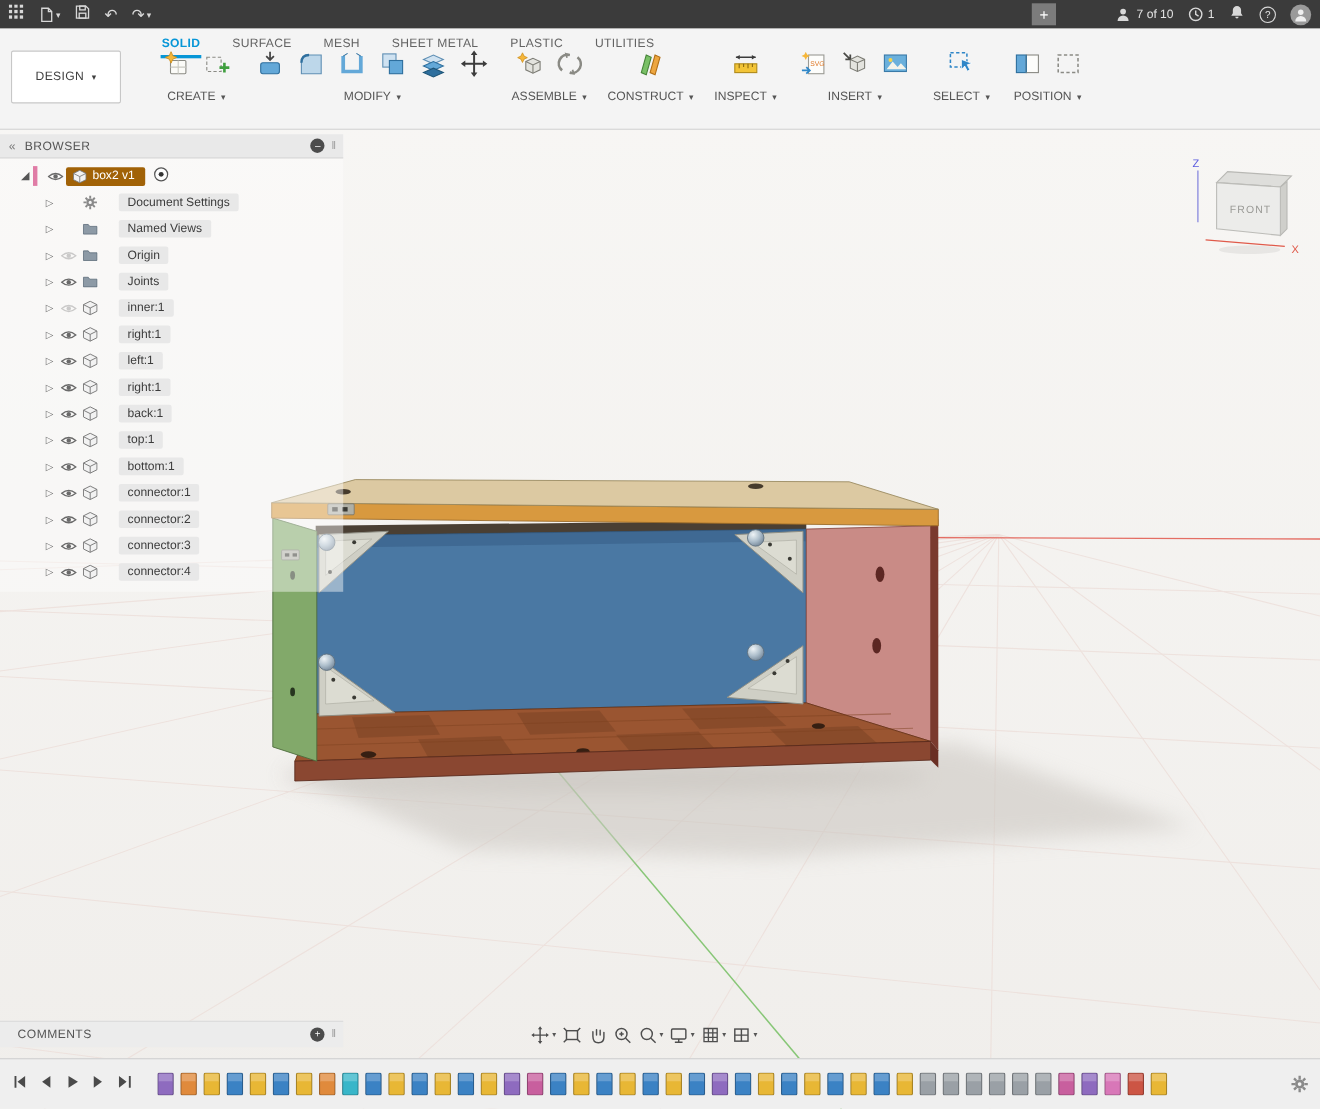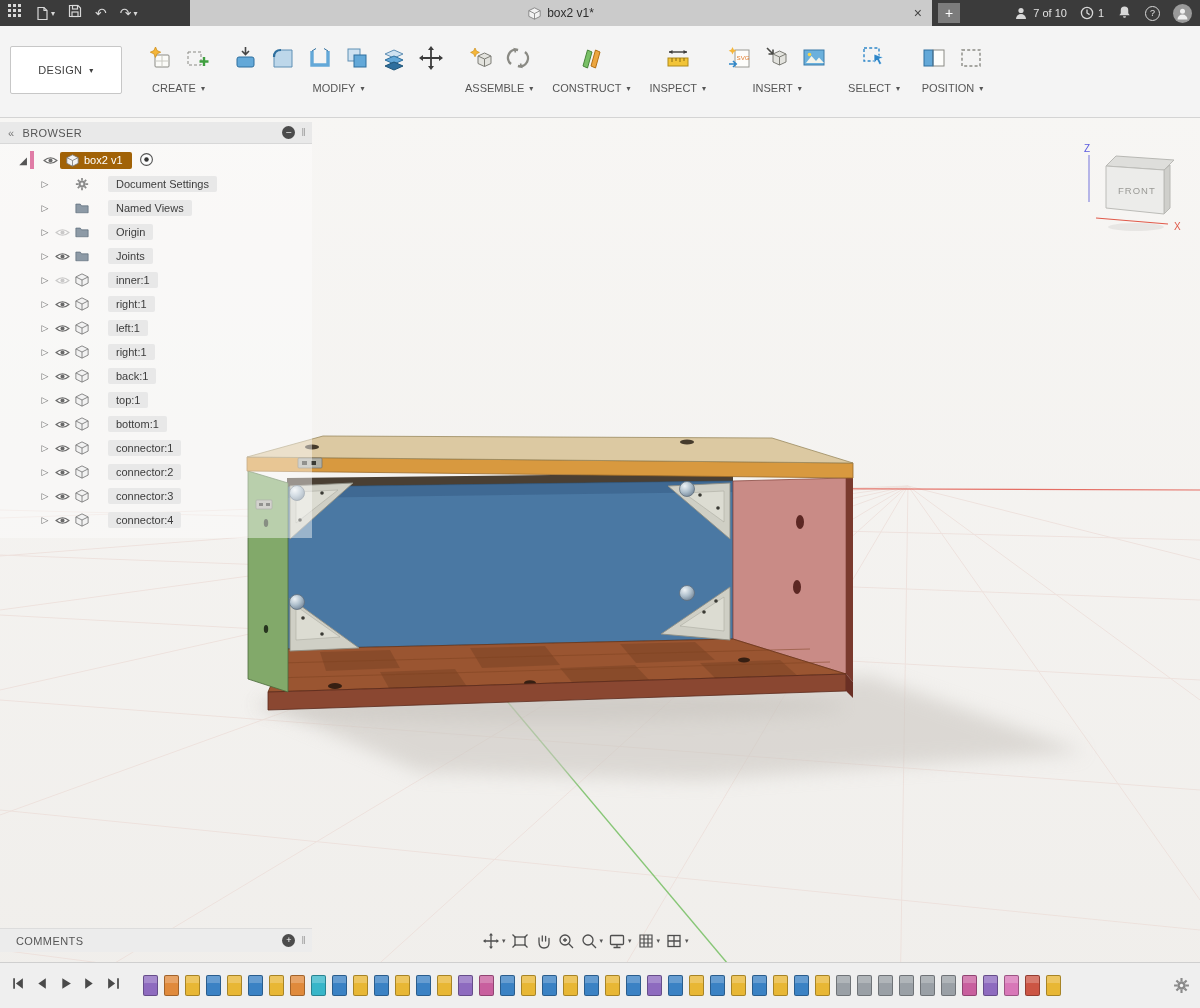--- a/index.html
+++ b/index.html
@@ -16,21 +16,21 @@
   .caret{font-size:8px;color:inherit;margin-left:2px}
   .doc-tab{position:absolute;left:190px;top:0;width:742px;height:26px;background:#cbcbcb;display:flex;align-items:center;justify-content:center;gap:6px;color:#2e2e2e;font-size:12px}
   .doc-tab .close{position:absolute;right:10px;font-size:14px;color:#444;cursor:pointer}
   .new-tab{position:absolute;left:938px;top:3px;width:22px;height:20px;background:#7c7c7c;color:#fff;border:none;font-size:14px;line-height:20px;text-align:center}
   .tb-right{position:absolute;right:8px;top:0;height:26px;display:flex;align-items:center;gap:13px;color:#e3e3e3;font-size:11px}
   .help-circle{width:15px;height:15px;border:1.4px solid #d8d8d8;border-radius:50%;display:flex;align-items:center;justify-content:center;font-size:9px}
   .avatar{width:19px;height:19px;border-radius:50%;background:#9a9a9a;display:flex;align-items:center;justify-content:center}
 
   
   .ribbon{position:absolute;left:0;top:26px;width:1200px;height:92px;background:#f4f4f4;border-bottom:1px solid #d4d4d4;z-index:40}
-  .design-box{position:absolute;left:10px;top:20px;width:112px;height:48px;background:#fff;border:1px solid #c7c7c7;border-radius:2px;display:flex;align-items:center;justify-content:center;gap:5px;font-size:11px;color:#3f3f3f;letter-spacing:.3px}
+  .design-box{position:absolute;left:10px;top:20px;width:100px;height:48px;background:#fff;border:1px solid #c7c7c7;border-radius:2px;display:flex;align-items:center;justify-content:center;gap:5px;font-size:11px;color:#3f3f3f;letter-spacing:.3px}
   .rtabs{position:absolute;left:146px;top:6px;display:flex;gap:27px;font-size:11px;color:#636363;letter-spacing:.3px}
   .rtab{padding:2px 1px 4px;cursor:pointer}
   .rtab.active{color:#0696d7;border-bottom:3px solid #0696d7;font-weight:bold}
   .rgroups{position:absolute;left:136px;top:11px;height:62px;display:flex;align-items:flex-start}
   .rgroup{display:flex;flex-direction:column;align-items:center;padding:0 9px}
   .ricons{height:42px;display:flex;align-items:center;gap:7px}
   .ricon{width:30px;height:30px;display:flex;align-items:center;justify-content:center}
   .ricon svg{width:26px;height:26px}
   .rlabel{font-size:11px;color:#555;margin-top:3px;display:flex;align-items:center;gap:3px}
   .rsep{width:1px;background:#dcdcdc;margin:4px 0}
@@ -253,27 +253,20 @@
           <rect x="4.5" y="1.5" width="5" height="3.5"></rect>
         </svg>
     </span>
     <span class="glyph">↶</span>
     <span style="display:flex;align-items:center">
       <span class="glyph">↷</span>
       <span class="caret">▾</span>
     </span>
   </div>
 
-  <div class="doc-tab">
-    <svg width="13" height="13" viewBox="0 0 16 16">
-        <use href="#i-cube"></use>
-      </svg>
-    <span>box2 v1*</span>
-    <span class="close">×</span>
-  </div>
   <button class="new-tab">+</button>
 
   <div class="tb-right">
     <span style="display:flex;align-items:center;gap:5px">
       <svg width="14" height="14" fill="#d8d8d8">
           <circle cx="7" cy="4.5" r="2.6"></circle>
           <path d="M2 13 a5 5 0 0 1 10 0 z"></path>
         </svg>
       <span>7 of 10</span>
     </span>
@@ -299,20 +292,28 @@
     </span>
   </div>
 </header>
 
 <div class="ribbon">
   <div class="design-box">
     <span>DESIGN</span>
     <span class="caret">▾</span>
   </div>
 
+  <div class="rtabs">
+    <span class="rtab active">SOLID</span>
+    <span class="rtab">SURFACE</span>
+    <span class="rtab">MESH</span>
+    <span class="rtab">SHEET METAL</span>
+    <span class="rtab">PLASTIC</span>
+    <span class="rtab">UTILITIES</span>
+  </div>
 
   <div class="rgroups">
 
     <div class="rgroup">
       <div class="ricons">
         <span class="ricon">
           <svg viewBox="0 0 26 26">
               <rect x="8" y="10" width="14" height="12" rx="1" fill="#fbfbf8" stroke="#8a8a84"></rect>
               <path d="M8 16 h14 M15 10 v12" stroke="#c9c9c2" fill="none"></path>
               <path d="M8.5 2 l1.6 3.6 3.6 1.6 -3.6 1.6 -1.6 3.6 -1.6 -3.6 -3.6 -1.6 3.6 -1.6 z" fill="#f5b63a" stroke="#cf8f1a" stroke-width=".8"></path>

